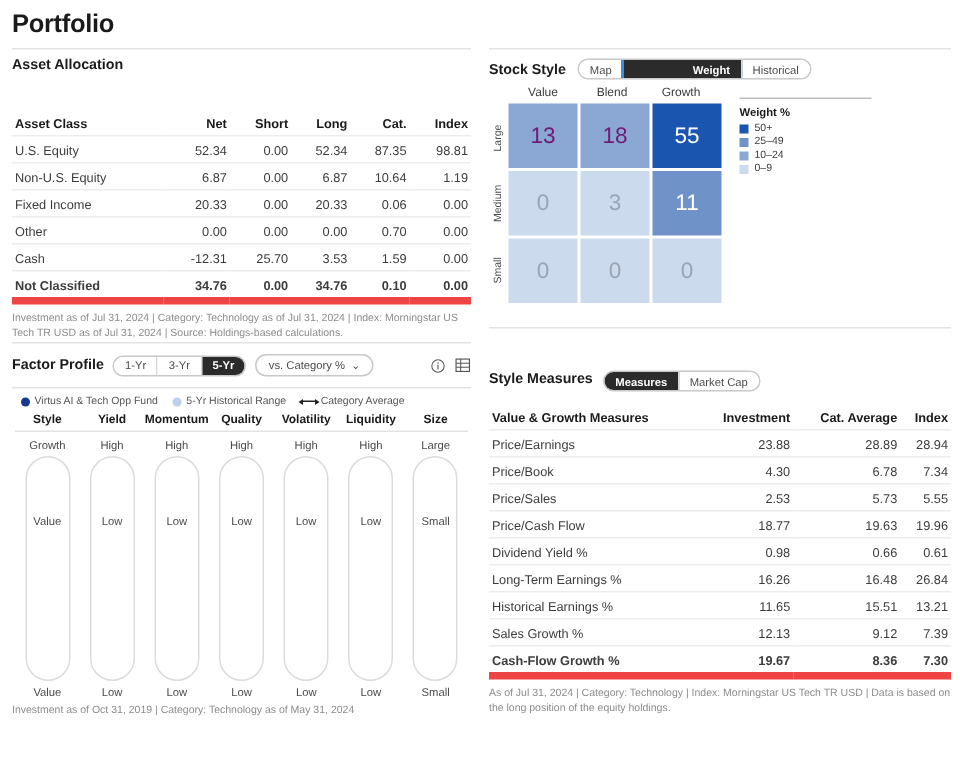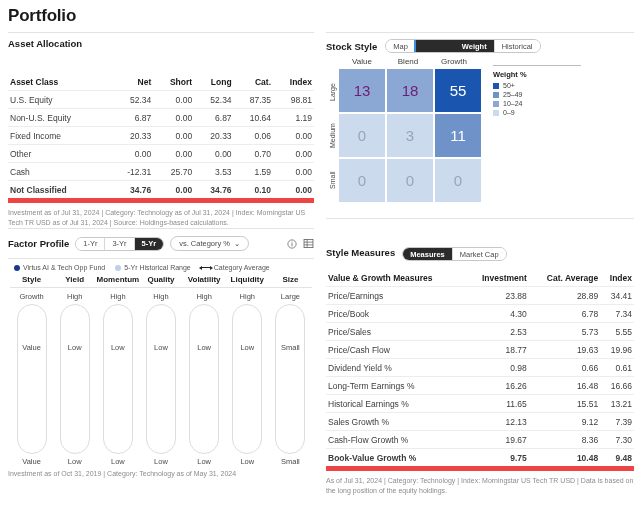--- a/index.html
+++ b/index.html
@@ -439,21 +439,21 @@
               <th>Investment</th>
               <th>Cat. Average</th>
               <th>Index</th>
             </tr>
           </thead>
           <tbody>
             <tr>
               <td class="lbl">Price/Earnings</td>
               <td>23.88</td>
               <td>28.89</td>
-              <td>34.41</td>
+              <td>28.94</td>
             </tr>
             <tr>
               <td class="lbl">Price/Book</td>
               <td>4.30</td>
               <td>6.78</td>
               <td>7.34</td>
             </tr>
             <tr>
               <td class="lbl">Price/Sales</td>
               <td>2.53</td>
@@ -469,45 +469,39 @@
             <tr>
               <td class="lbl">Dividend Yield %</td>
               <td>0.98</td>
               <td>0.66</td>
               <td>0.61</td>
             </tr>
             <tr>
               <td class="lbl">Long-Term Earnings %</td>
               <td>16.26</td>
               <td>16.48</td>
-              <td>16.66</td>
+              <td>26.84</td>
             </tr>
             <tr>
               <td class="lbl">Historical Earnings %</td>
               <td>11.65</td>
               <td>15.51</td>
               <td>13.21</td>
             </tr>
             <tr>
               <td class="lbl">Sales Growth %</td>
               <td>12.13</td>
               <td>9.12</td>
               <td>7.39</td>
             </tr>
             <tr>
               <td class="lbl">Cash-Flow Growth %</td>
               <td>19.67</td>
               <td>8.36</td>
               <td>7.30</td>
-            </tr>
-            <tr>
-              <td class="lbl">Book-Value Growth %</td>
-              <td>9.75</td>
-              <td>10.48</td>
-              <td>9.48</td>
             </tr>
           </tbody>
         </table>
 
         <div class="footnote">As of Jul 31, 2024 | Category: Technology | Index: Morningstar US Tech TR USD | Data is based on the long position of the equity holdings.</div>
       </div>
     </div>
   </div>
 </div>
 

